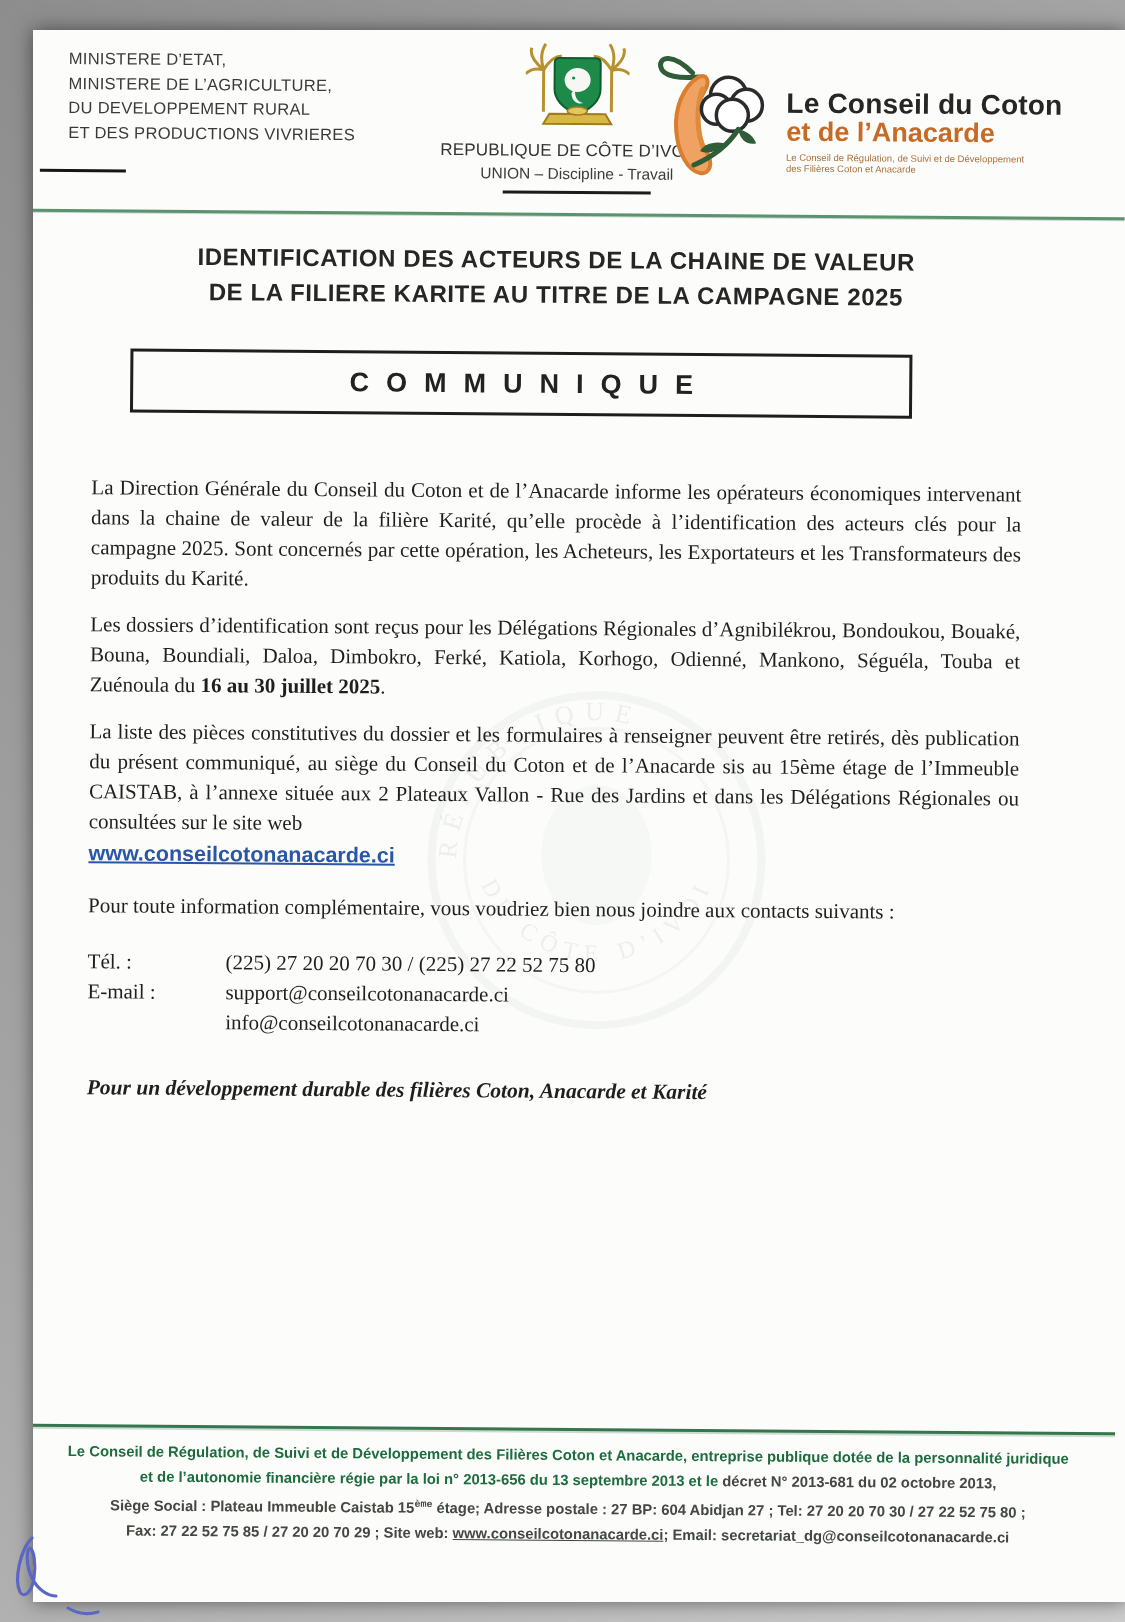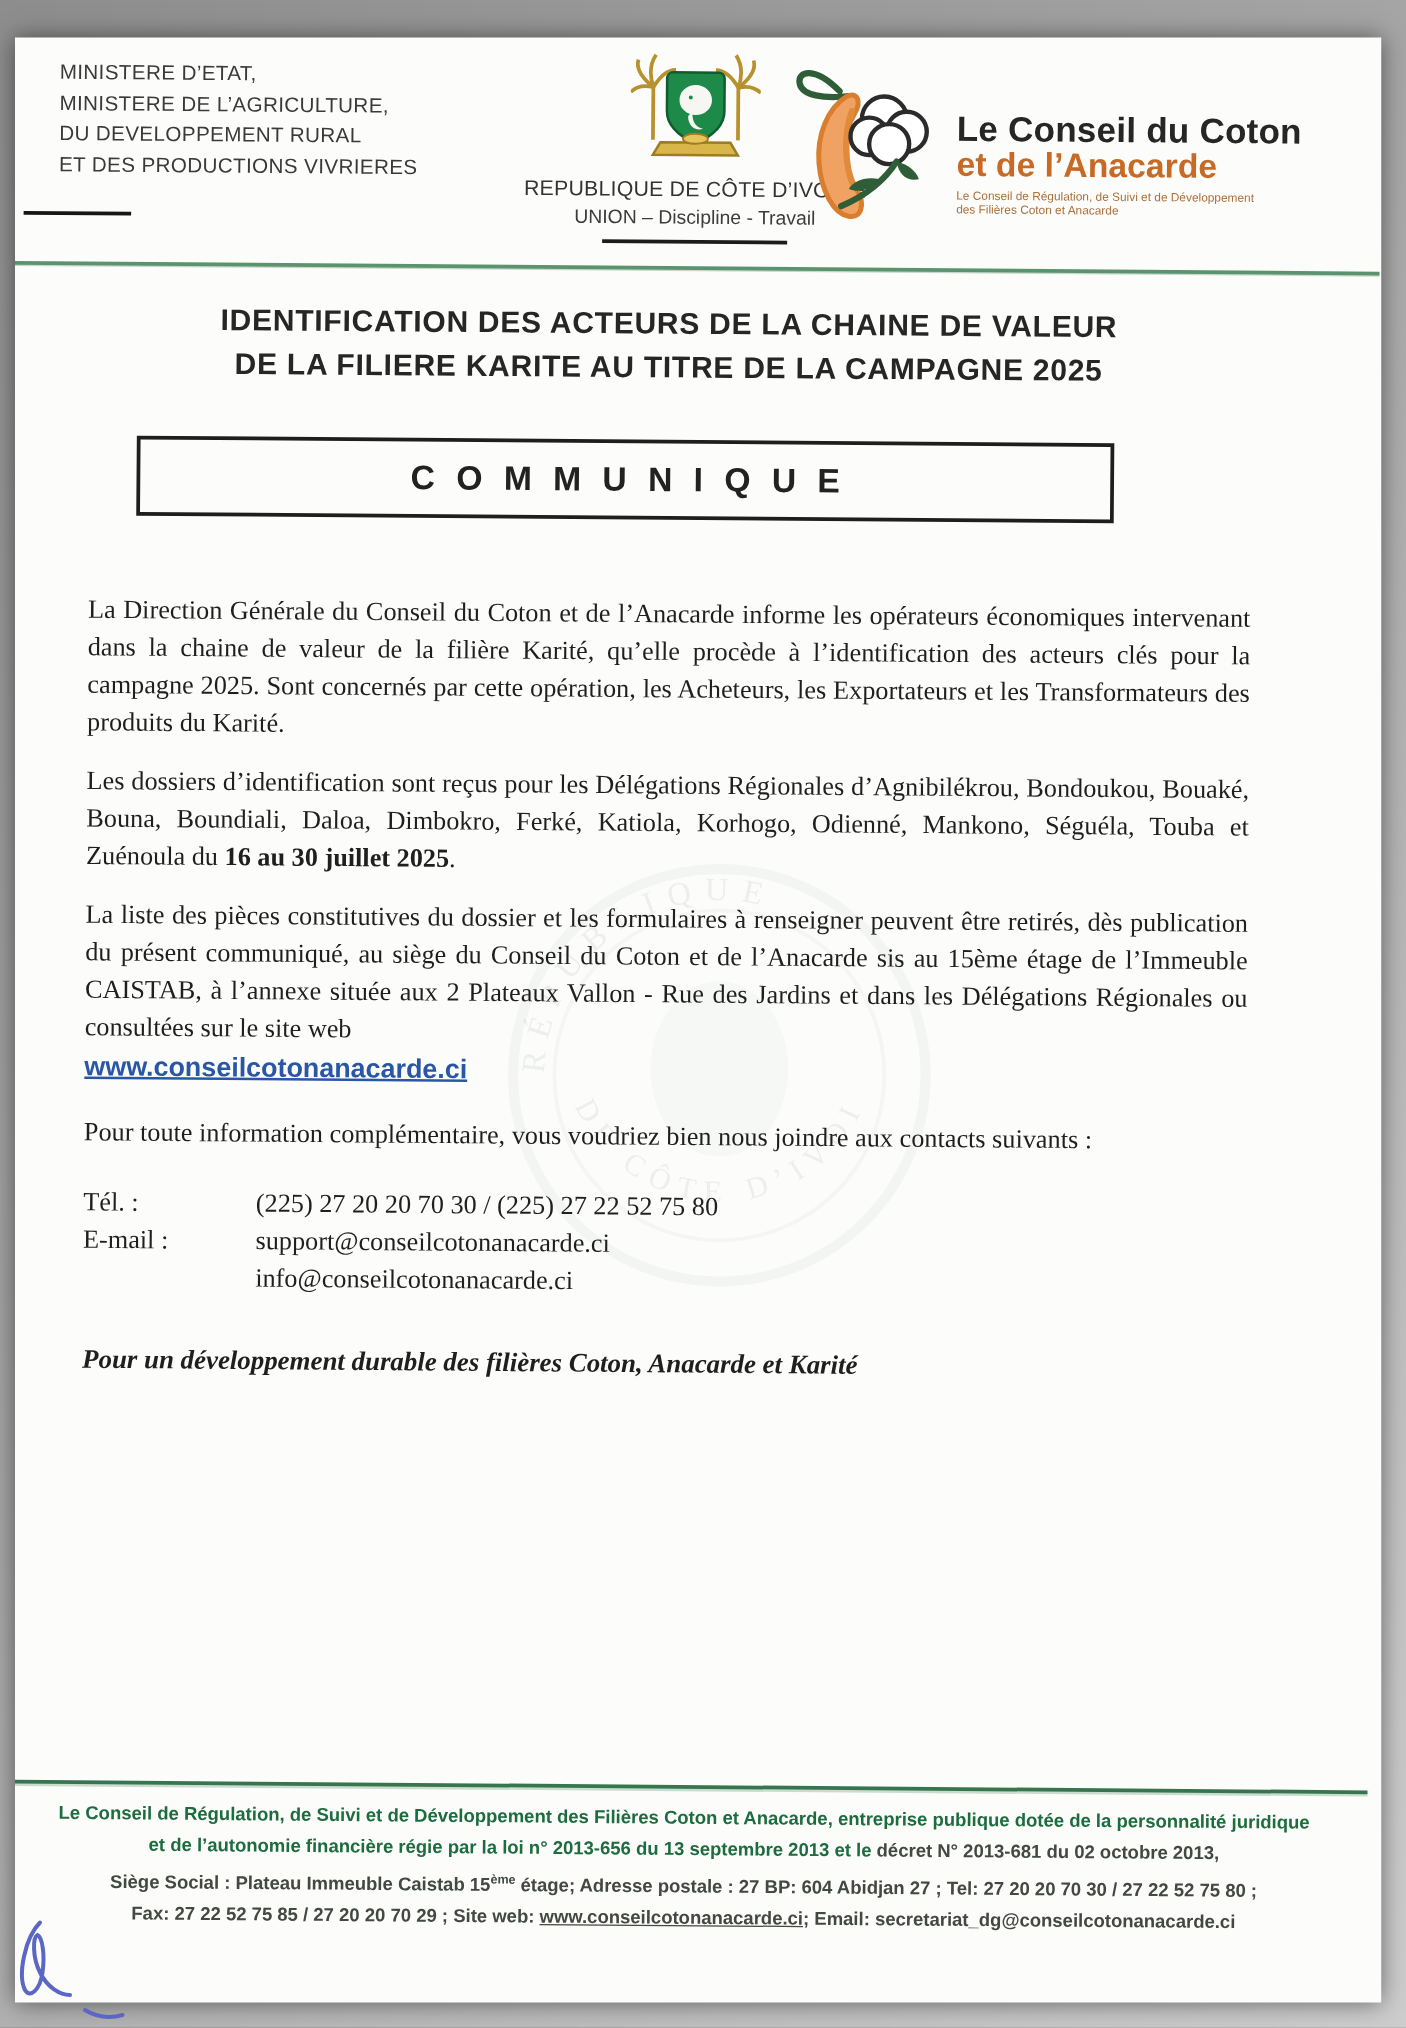--- a/index.html
+++ b/index.html
@@ -1,19 +1,19 @@
 <!DOCTYPE html>
 <html><head>
 <meta charset="utf-8">
 <style>
   * { margin:0; padding:0; box-sizing:border-box; }
   html,body { width:1125px; height:1622px; overflow:hidden; }
   body { background:linear-gradient(135deg,#8d8d8d 0%,#a7a7a7 45%,#cdcdcd 100%);
          font-family:"Liberation Sans", sans-serif; }
-  .paper { position:absolute; left:12px; top:30px; width:1093px; height:1572px;
+  .paper { position:absolute; left:33px; top:30px; width:1093px; height:1572px;
            background:#fcfcfa; box-shadow:0 0 18px rgba(0,0,0,.5); overflow:hidden; }
   .content { position:absolute; inset:0; transform:rotate(.45deg); transform-origin:540px 0; }
 
   
   .ministry { position:absolute; left:36px; top:20px; font-size:16.5px; line-height:24.5px;
               color:#3a3a3a; letter-spacing:.3px; }
   .ministry-underline { position:absolute; left:8px; top:143px; width:86px; height:3px; background:#161616; }
   .emblem-wrap { position:absolute; left:400px; top:10px; width:290px; text-align:center; }
   .republic-name { font-size:17px; color:#333; margin-top:5px; letter-spacing:.2px; }
   .republic-motto { font-size:15.5px; color:#3c3c3c; margin-top:4px; }
@@ -51,21 +51,21 @@
   
   .watermark { position:absolute; left:360px; top:620px; opacity:.9; pointer-events:none; }
 
   
   .footer-rule { position:absolute; left:0; right:0; top:1398px; height:3px; background:#37754f;
                  box-shadow:0 2px 0 rgba(110,160,130,.35); }
   .footer { position:absolute; left:8px; right:8px; top:1413px; text-align:center;
             font-size:14.8px; line-height:25px; font-weight:bold; }
   .f-green { color:#1d6c3f; }
   .f-dark { color:#424842; }
-  .f-sup { font-size:10px; vertical-align:super; }
+  .f-sup { font-size:10px; vertical-align:super;font-family:Liberation Mono, monospace; }
   .f-web { text-decoration:underline; }
 
   .signature { position:absolute; left:6px; top:1532px; z-index:5; }
 </style>
 </head>
 <body>
 
 <div class="paper">
   <div class="content">
 

